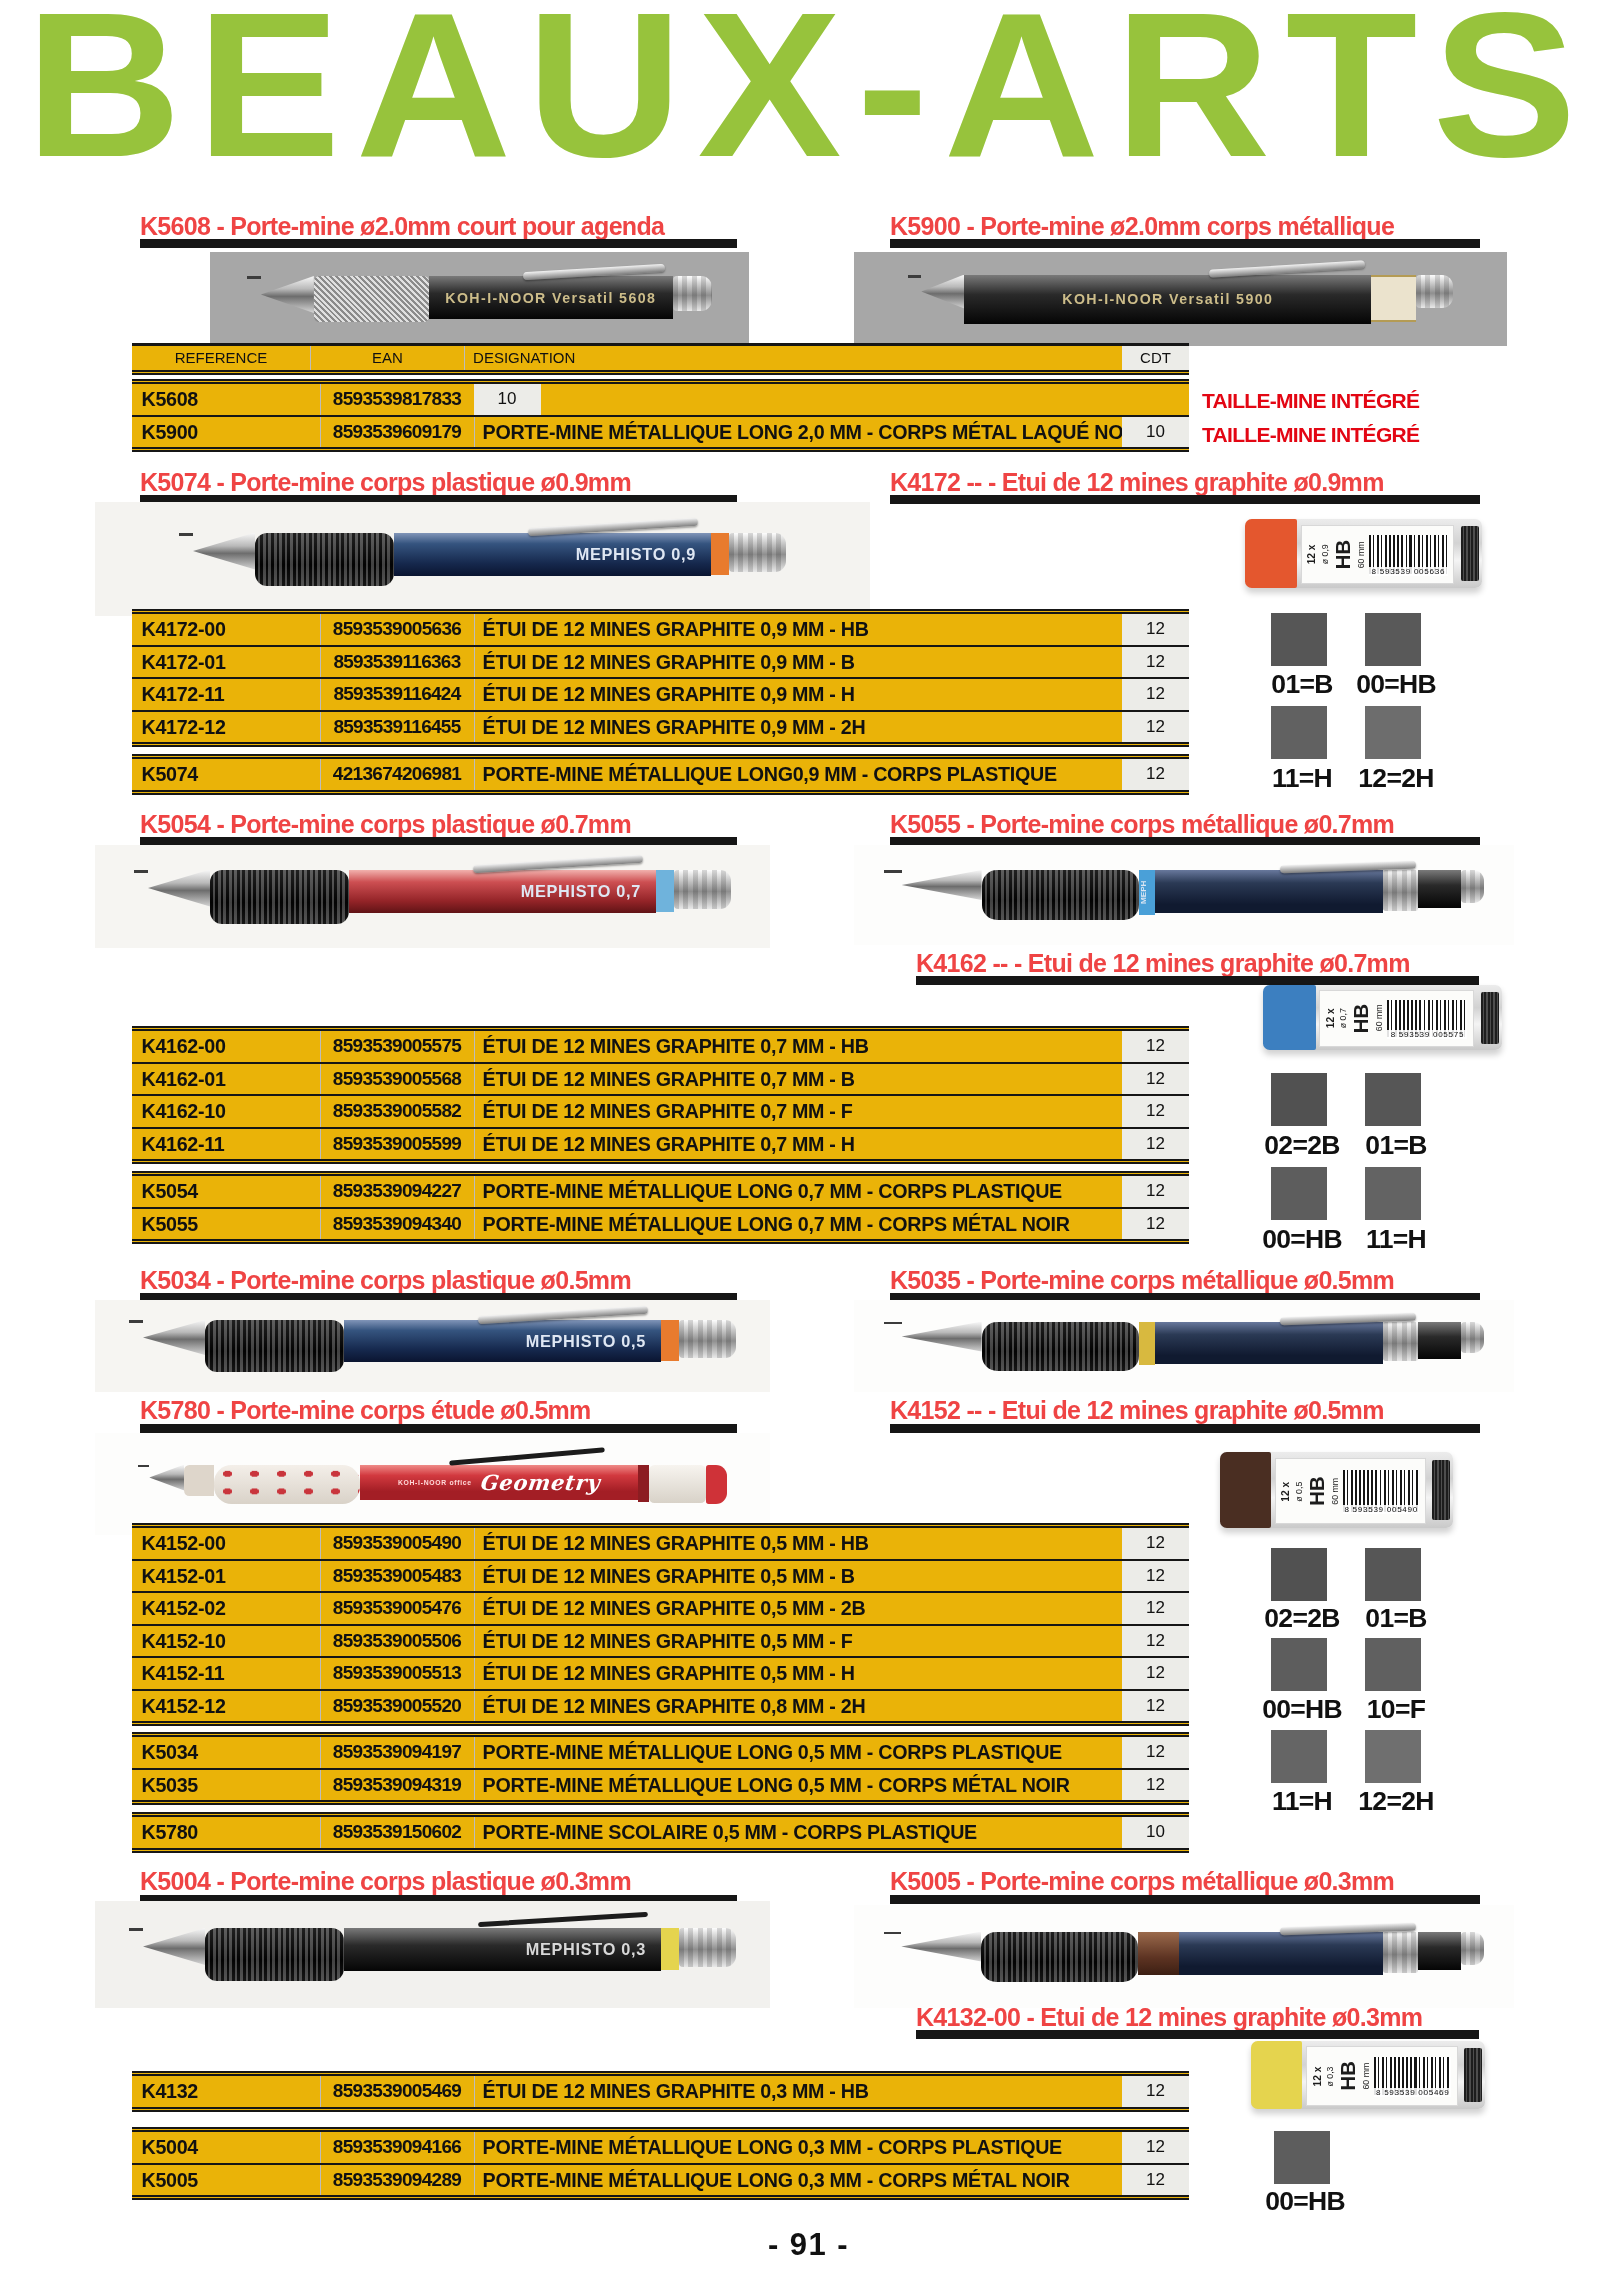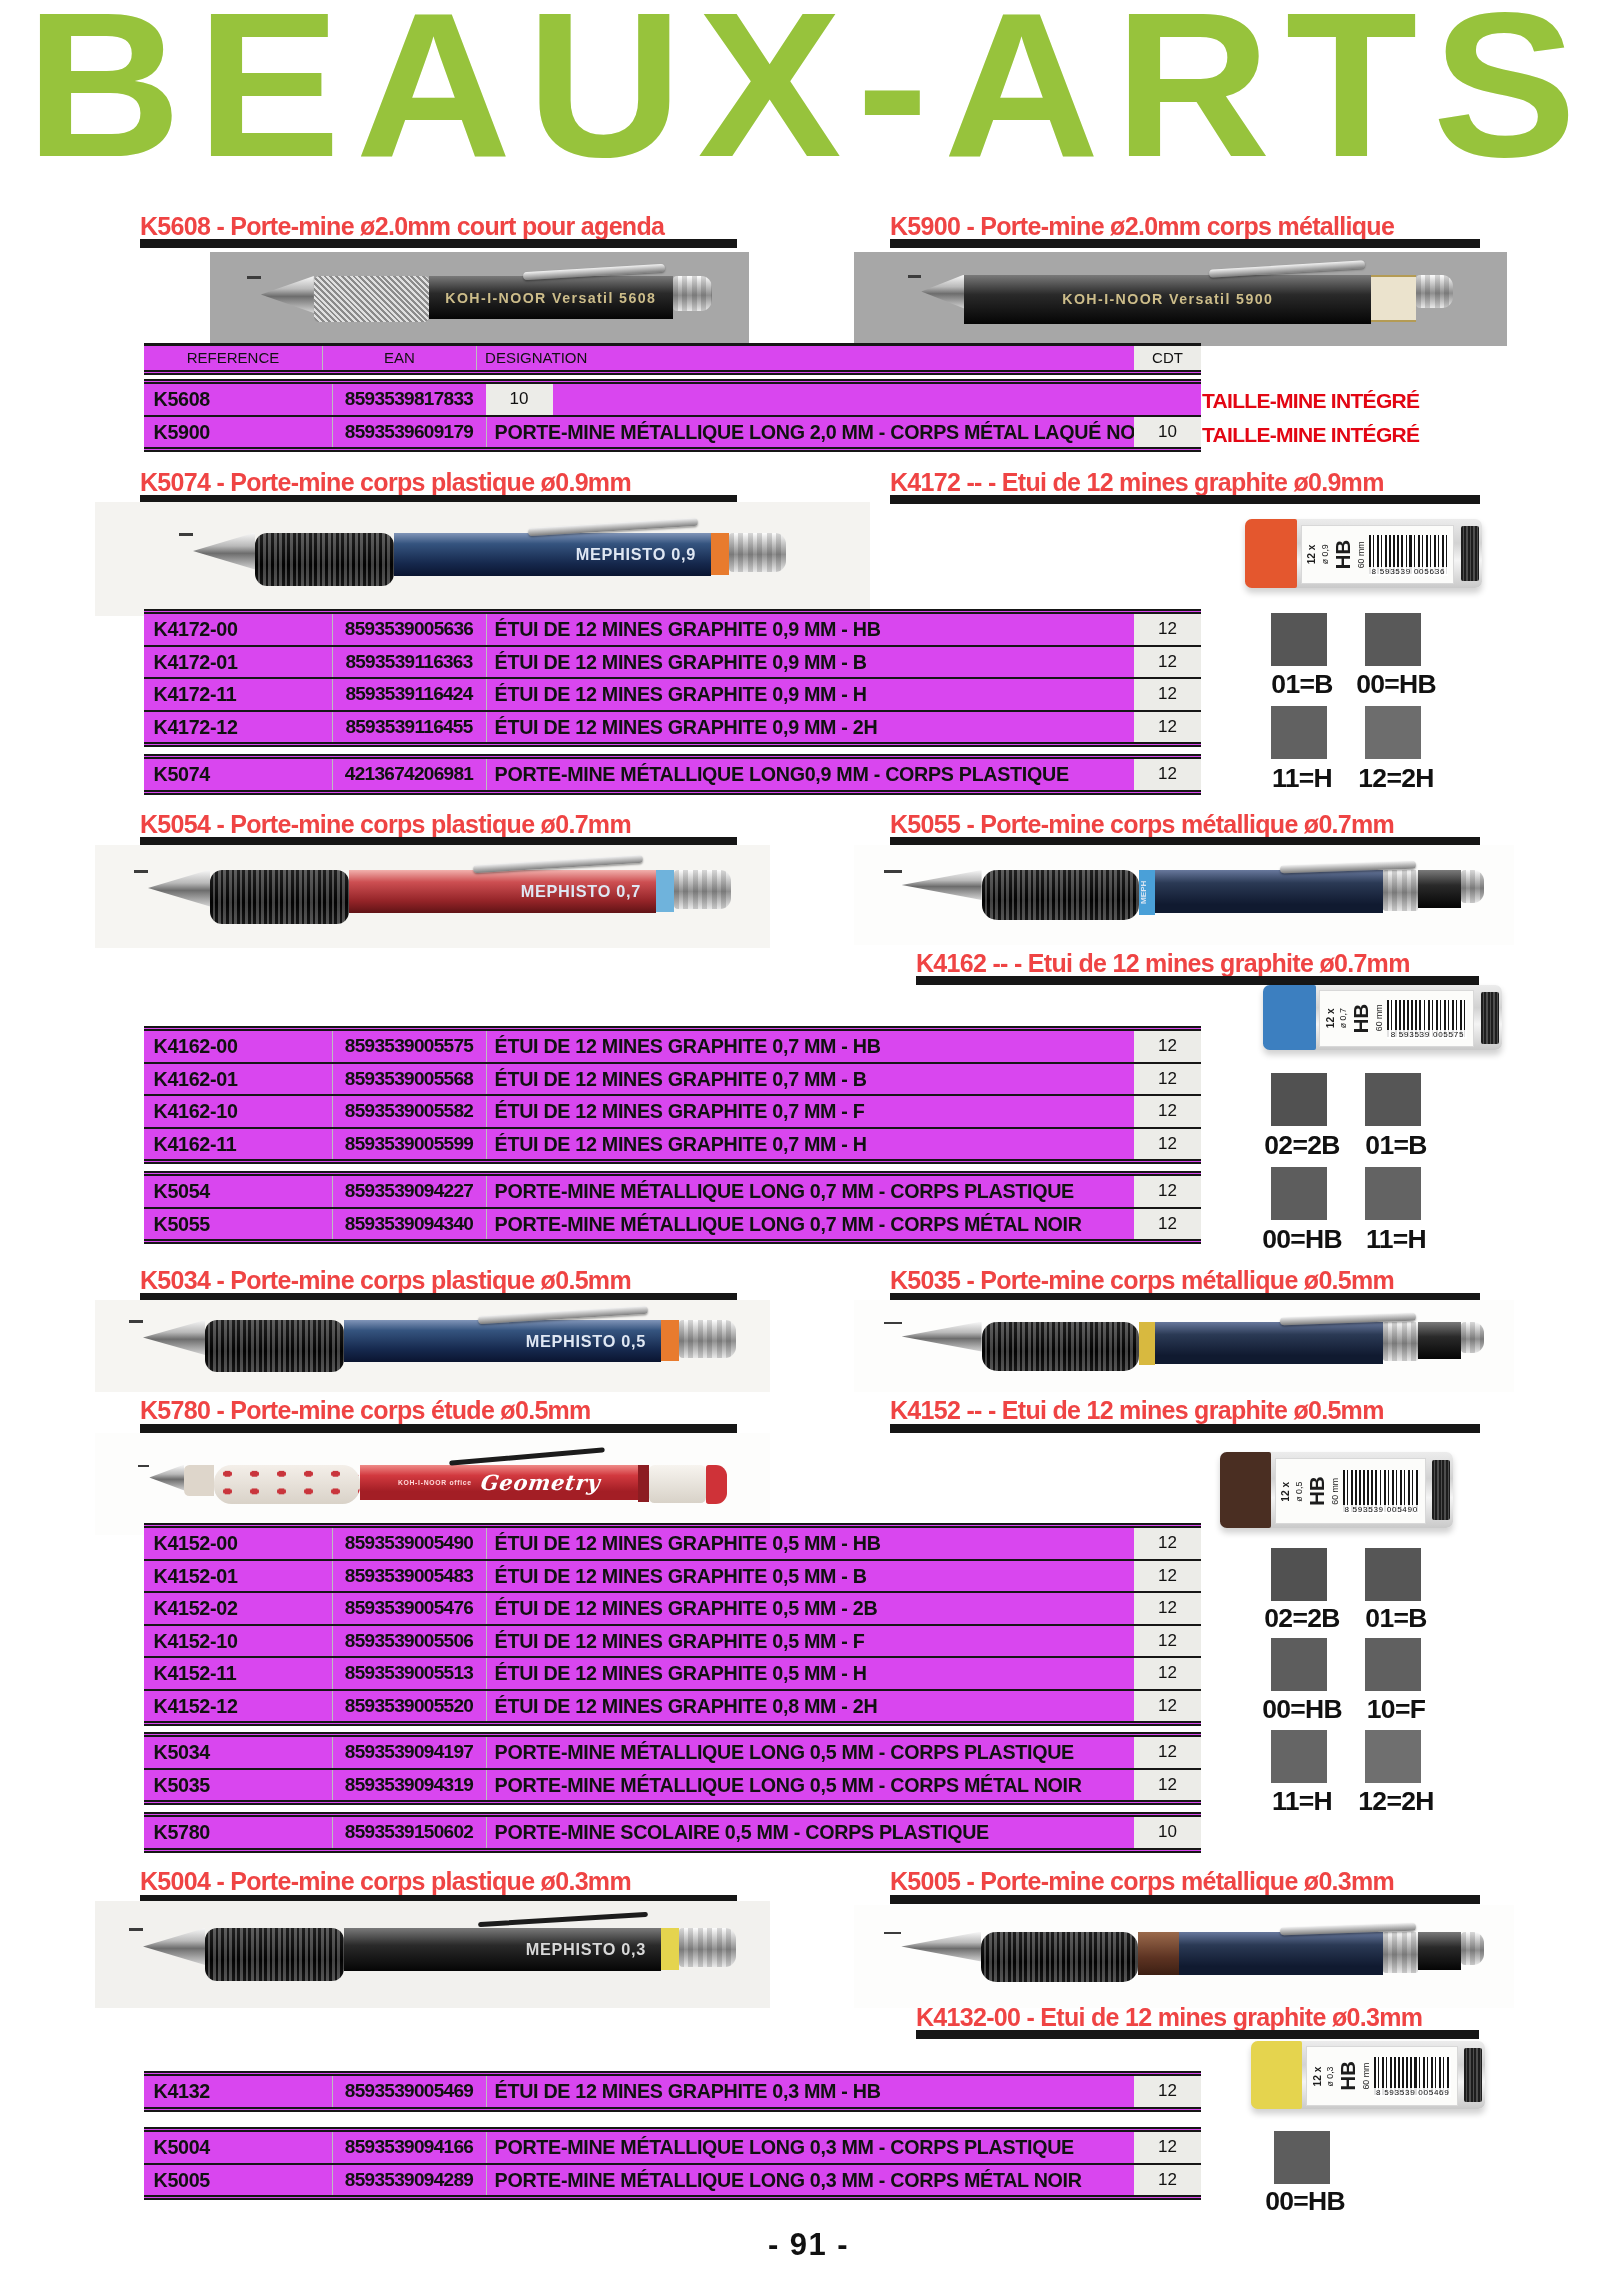--- a/index.html
+++ b/index.html
@@ -41,21 +41,21 @@
   .clip{position:absolute;height:7.5px;background:linear-gradient(180deg,#f2f2f2,#7e7e7e);
         border-radius:4.1px;transform:rotate(-3.5deg);box-shadow:0 1.4px 2px rgba(0,0,0,.35)}
   .wire{background:#1c1c1c;height:5.4px;box-shadow:none}
   .vstripe{writing-mode:vertical-rl;transform:rotate(180deg);font-size:8.1px;color:#dce6f2;
            font-weight:bold;display:flex;align-items:center;justify-content:center;height:100%}
   .gscript{font-style:italic;font-weight:bold;font-size:21px;color:#fff;
            font-family:"DejaVu Serif",serif;transform:skewX(-8deg);letter-spacing:0.7px}
   .gbrand{font-size:6.8px;color:#ffd9d9;margin-right:9.5px;letter-spacing:0.7px}
 
   
-  .tgroup{position:absolute;left:144px;width:1057px;background:#d946ef;
+  .tgroup{position:absolute;left:132px;width:1057px;background:#eab308;
           border-top:5.4px double #161616;border-bottom:5.4px double #161616}
   .thead{border-top:3.4px solid #161616}
   .trow{display:flex;height:30.5px;line-height:30.5px;border-top:2px solid #161616}
   .trow:first-child{border-top:none}
   .c{overflow:hidden;white-space:nowrap}
   .c.ref{width:178px;padding-left:9.5px;font-weight:bold;font-size:19.7px;letter-spacing:-0.3px}
   .c.ean{width:153px;text-align:center;font-weight:bold;font-size:19px;letter-spacing:-0.7px;border-left:1.4px solid #bdbdbd}
   .c.des{flex:1;padding-left:8.1px;font-weight:bold;font-size:19.7px;letter-spacing:-0.3px;border-left:1.4px solid #bdbdbd}
   .c.cdt{width:67px;text-align:center;font-size:17px;background:#ecece8}
   .thead .trow{height:24.4px;line-height:24.4px}

